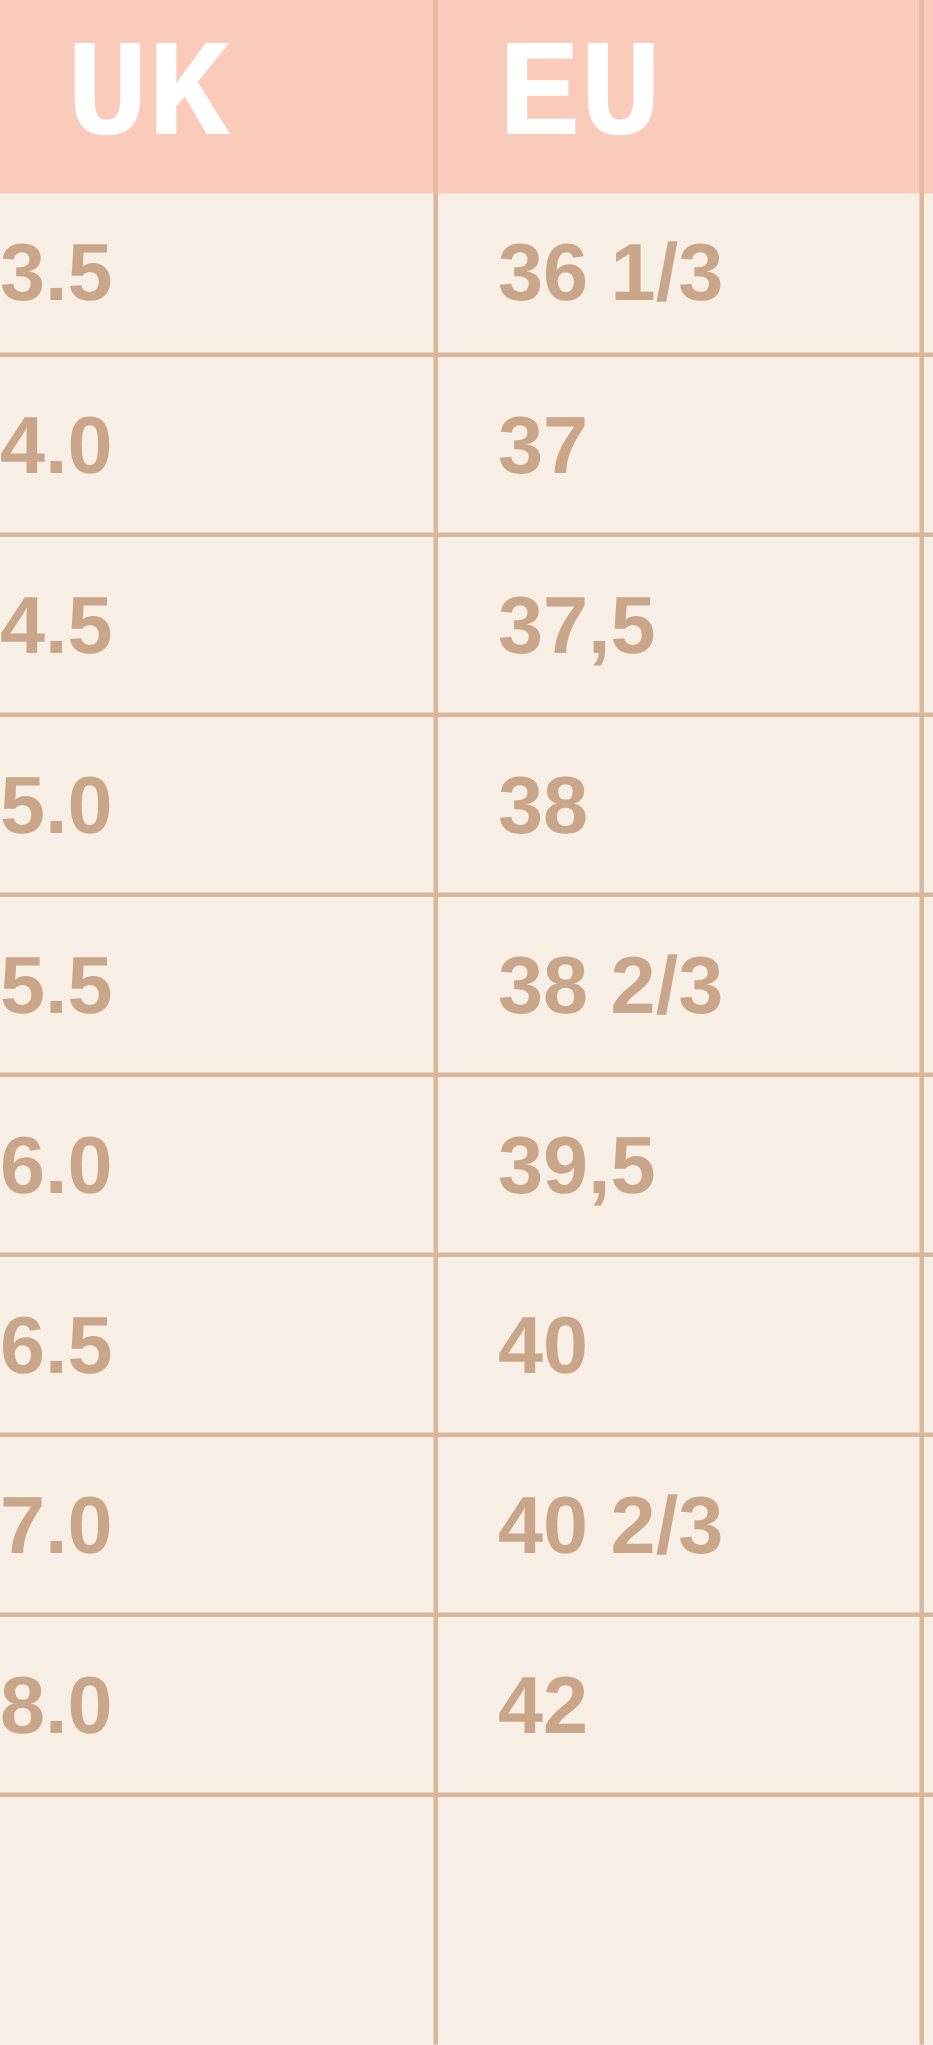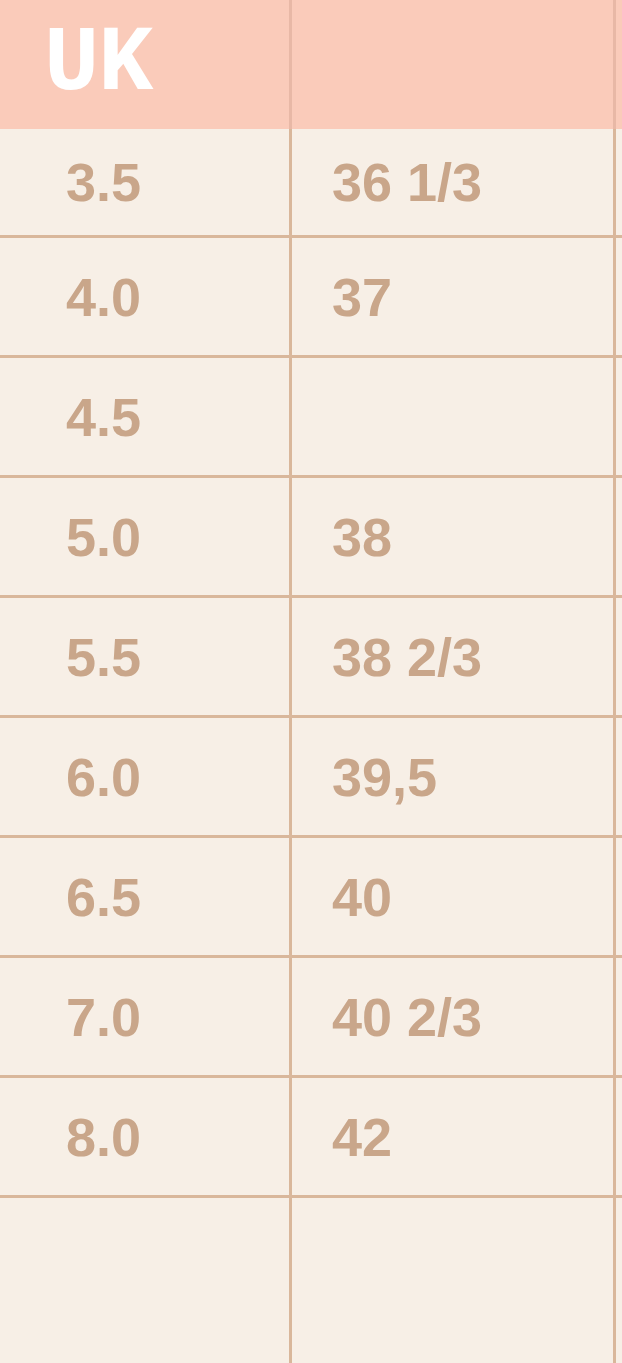--- a/index.html
+++ b/index.html
@@ -73,21 +73,20 @@
     align-items: center;
     box-sizing: border-box;
     color: #C9A68A;
     font-size: 54px;
     font-weight: bold;
     line-height: 1;
     white-space: nowrap;
   }
   .cell-uk {
     width: 289px;
-    padding-left: 66px;
     justify-content: flex-start;
   }
   .cell-eu {
     width: 333px;
     padding-left: 43px;
     justify-content: flex-start;
     border-radius: 30px;
   }
 
   
@@ -120,36 +119,40 @@
 </style>
 </head>
 <body>
 
 <div class="size-table">
 
   <div class="table-header">
     <div class="col-uk">
       <span class="header-label">UK</span>
     </div>
+    <div class="col-eu">
+      <span class="header-label">EU</span>
+    </div>
   </div>
 
   <div class="table-body">
 
     <div class="table-row">
       <div class="cell cell-uk">3.5</div>
       <div class="cell cell-eu">36  1/3</div>
     </div>
 
     <div class="table-row">
       <div class="cell cell-uk">4.0</div>
       <div class="cell cell-eu">37</div>
     </div>
 
     <div class="table-row">
       <div class="cell cell-uk">4.5</div>
+      <div class="cell cell-eu">37,5</div>
     </div>
 
     <div class="table-row">
       <div class="cell cell-uk">5.0</div>
       <div class="cell cell-eu">38</div>
     </div>
 
     <div class="table-row">
       <div class="cell cell-uk">5.5</div>
       <div class="cell cell-eu">38 2/3</div>

